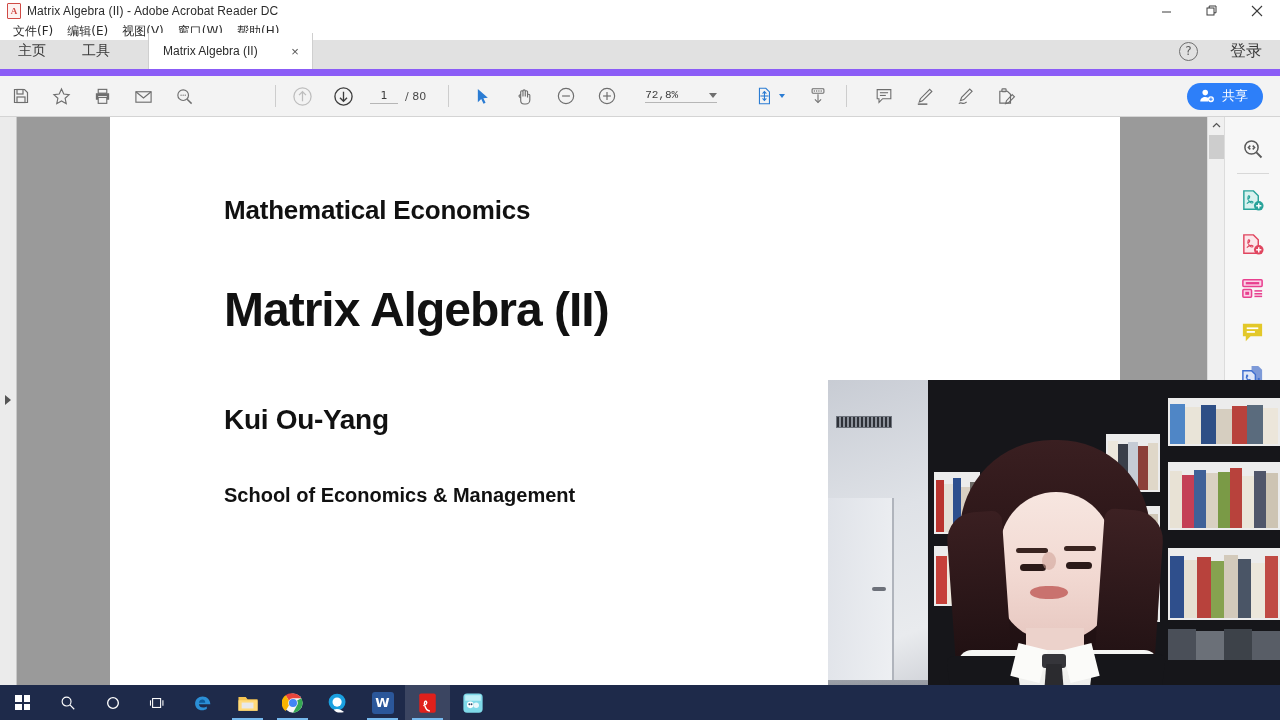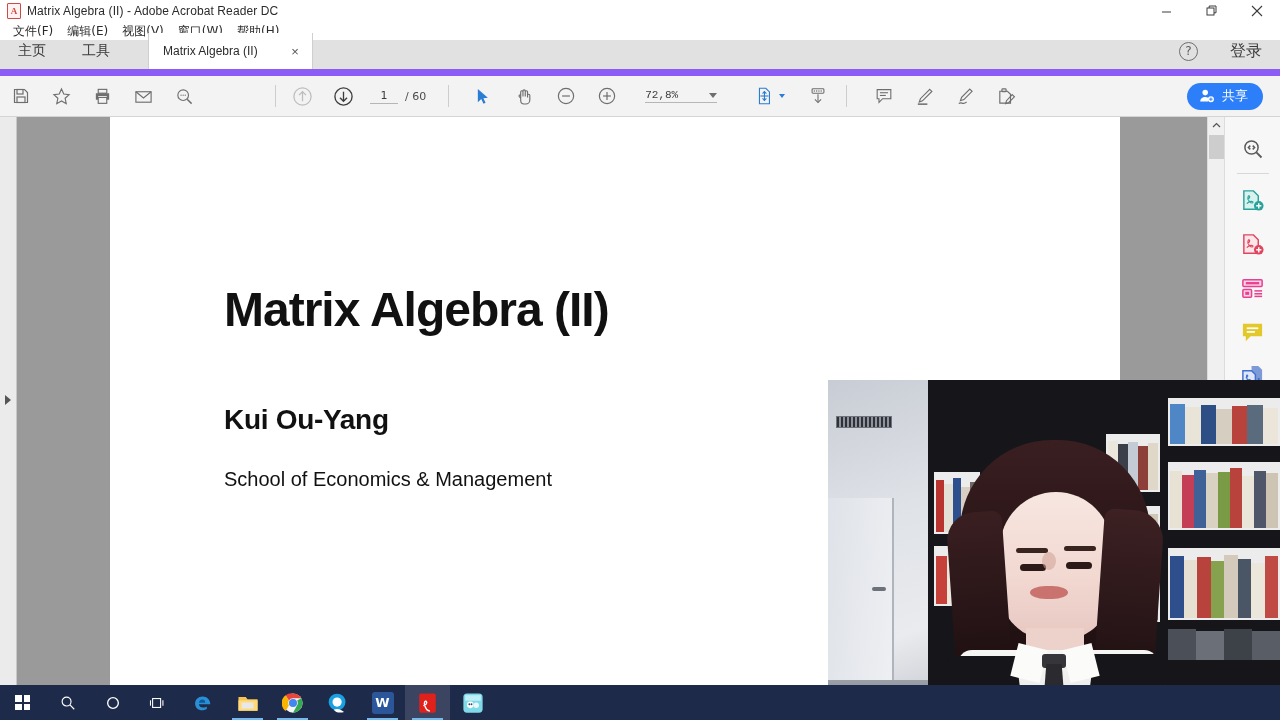--- a/index.html
+++ b/index.html
@@ -152,22 +152,22 @@
     position:absolute; left:114px; top:165px;
     font-size:48px; font-weight:bold; color:#111111; letter-spacing:-1px;
     font-family:"Liberation Sans",sans-serif;
   }
   .pdf-author {
     position:absolute; left:114px; top:287px;
     font-size:28px; font-weight:bold; color:#111111; letter-spacing:-.3px;
     font-family:"Liberation Sans",sans-serif;
   }
   .pdf-affil1 {
-    position:absolute; left:114px; top:351px;
-    font-size:20px; font-weight:normal; color:#111111;
+    position:absolute; left:114px; top:367px;
+    font-size:20px; font-weight:bold; color:#111111;
     font-family:"Liberation Sans",sans-serif;
   }
   .pdf-affil2 {
     position:absolute; left:114px; top:392px;
     font-size:20px; font-weight:bold; color:#111111;
     font-family:"Liberation Sans",sans-serif;
   }
 
   
   .vscroll {
@@ -402,21 +402,21 @@
       </div>
       <div class="tb-btn" style="color:#3c3c3c;">
         <svg width="21" height="21" viewBox="0 0 22 22" fill="none" stroke="currentColor" stroke-width="1.4">
           <circle cx="11" cy="11" r="9"></circle>
           <line x1="11" y1="6" x2="11" y2="15.8"></line>
           <polyline points="7.3,12.4 11,16 14.7,12.4"></polyline>
         </svg>
       </div>
       <div class="pagefield">
         <div class="pagenum">1</div>
-        <div class="pagetotal">/ 60</div>
+        <div class="pagetotal">/ 80</div>
       </div>
     </div>
 
     <div class="tb-sep" style="margin-left:22px;"></div>
 
     <div class="tb-group" style="margin-left:8px;">
       <div class="tb-btn active">
         <svg width="17" height="17" viewBox="0 0 18 18" fill="currentColor">
           <polygon points="3,1 3,15 6.6,11.6 9,16.6 11.2,15.5 8.9,10.8 13.6,10.4"></polygon>
         </svg>
@@ -513,20 +513,21 @@
   </div>
 
   <div class="workarea">
 
     <div class="navpane">
       <div class="navpane-arrow"></div>
     </div>
 
     <div class="docviewport">
       <div class="pdfpage">
+        <div class="pdf-subtitle">Mathematical Economics</div>
         <div class="pdf-title">Matrix Algebra (II)</div>
         <div class="pdf-author">Kui Ou-Yang</div>
         <div class="pdf-affil1">School of Economics &amp; Management</div>
       </div>
     </div>
 
     <div class="vscroll">
       <div class="vs-up">
         <svg width="9" height="7" viewBox="0 0 9 7" fill="none" stroke="#555" stroke-width="1.3">
           <polyline points="1,5 4.5,1.6 8,5"></polyline>

